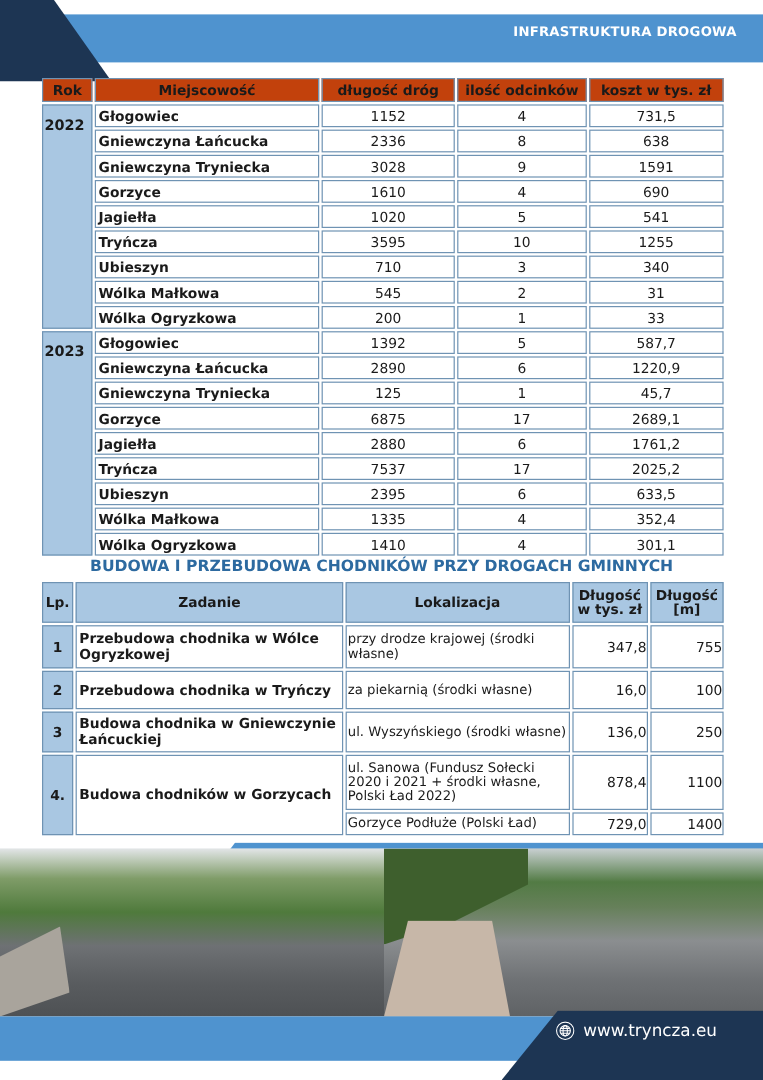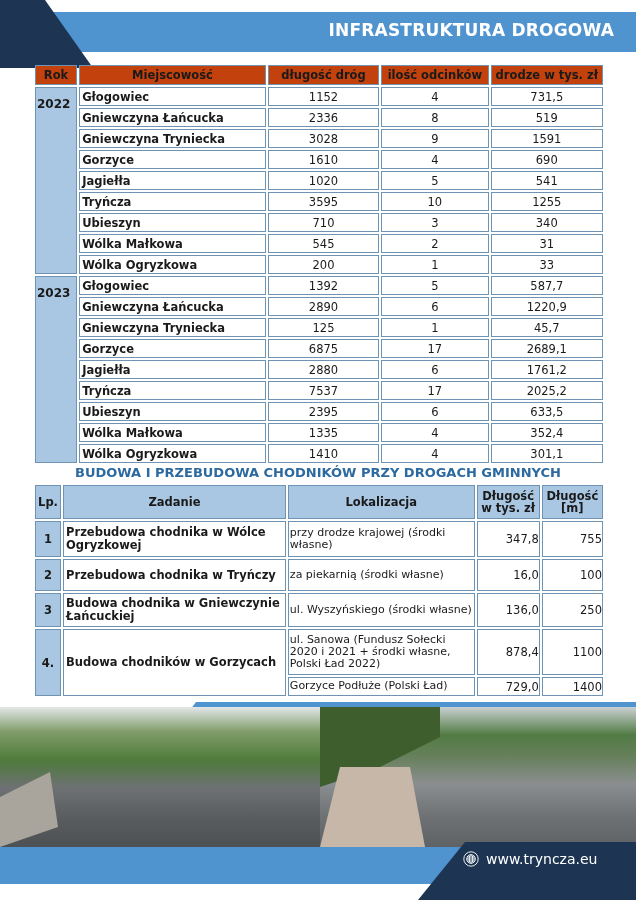--- a/index.html
+++ b/index.html
@@ -2,21 +2,21 @@
 <html><head>
 <meta charset="utf-8">
 <style>
   * { box-sizing: border-box; margin: 0; padding: 0; }
   html, body { width: 636px; height: 900px; background: #ffffff; overflow: hidden; }
   body { position: relative; font-family: "DejaVu Sans", "Liberation Sans", sans-serif; color: #1a1a1a; }
 
   .top-band { position: absolute; left: 0; top: 12px; width: 636px; height: 40px; background: #4f93cf; }
   .top-navy { position: absolute; left: 0; top: 0; width: 100px; height: 70px; background: #1d3553;
     clip-path: polygon(0 0, 45px 0, 93px 68px, 0 68px); }
-  .page-title { position: absolute; right: 22px; top: 20px; color: #ffffff; font-weight: bold; font-size: 17px; letter-spacing: 0.2px; }
+  .page-title { position: absolute; right: 22px; top: 20px; color: #ffffff; font-weight: bold; font-size: 11px; letter-spacing: 0.2px; }
 
   table { border-collapse: separate; border-spacing: 2px; position: absolute; }
   td, th { border: 1px solid #6f93b3; font-size: 11.5px; }
 
   .t1 { left: 33px; top: 63px; width: 572px; }
   .t1 th { background: #c2410c; font-weight: bold; height: 20px; font-size: 11.5px; text-align: center; }
   .t1 td { height: 19px; background: #fff; text-align: center; padding: 0 2px; }
   .t1 td.name { text-align: left; font-weight: bold; }
   .t1 td.year { background: #a9c7e2; font-weight: bold; vertical-align: top; text-align: left; padding: 9px 0 0 1px; font-size: 12px; }
 
@@ -64,36 +64,36 @@
       <col style="width:111px">
       <col style="width:107px">
       <col style="width:112px">
     </colgroup>
   <thead>
     <tr>
       <th>Rok</th>
       <th>Miejscowość</th>
       <th>długość dróg</th>
       <th>ilość odcinków</th>
-      <th>drodze w tys. zł</th>
+      <th>koszt w tys. zł</th>
     </tr>
   </thead>
   <tbody id="roads-body">
       <tr>
         <td class="year" rowspan="9">2022</td>
         <td class="name">Głogowiec</td>
         <td>1152</td>
         <td>4</td>
         <td>731,5</td>
       </tr>
       <tr>
         <td class="name">Gniewczyna Łańcucka</td>
         <td>2336</td>
         <td>8</td>
-        <td>519</td>
+        <td>638</td>
       </tr>
       <tr>
         <td class="name">Gniewczyna Tryniecka</td>
         <td>3028</td>
         <td>9</td>
         <td>1591</td>
       </tr>
       <tr>
         <td class="name">Gorzyce</td>
         <td>1610</td>

